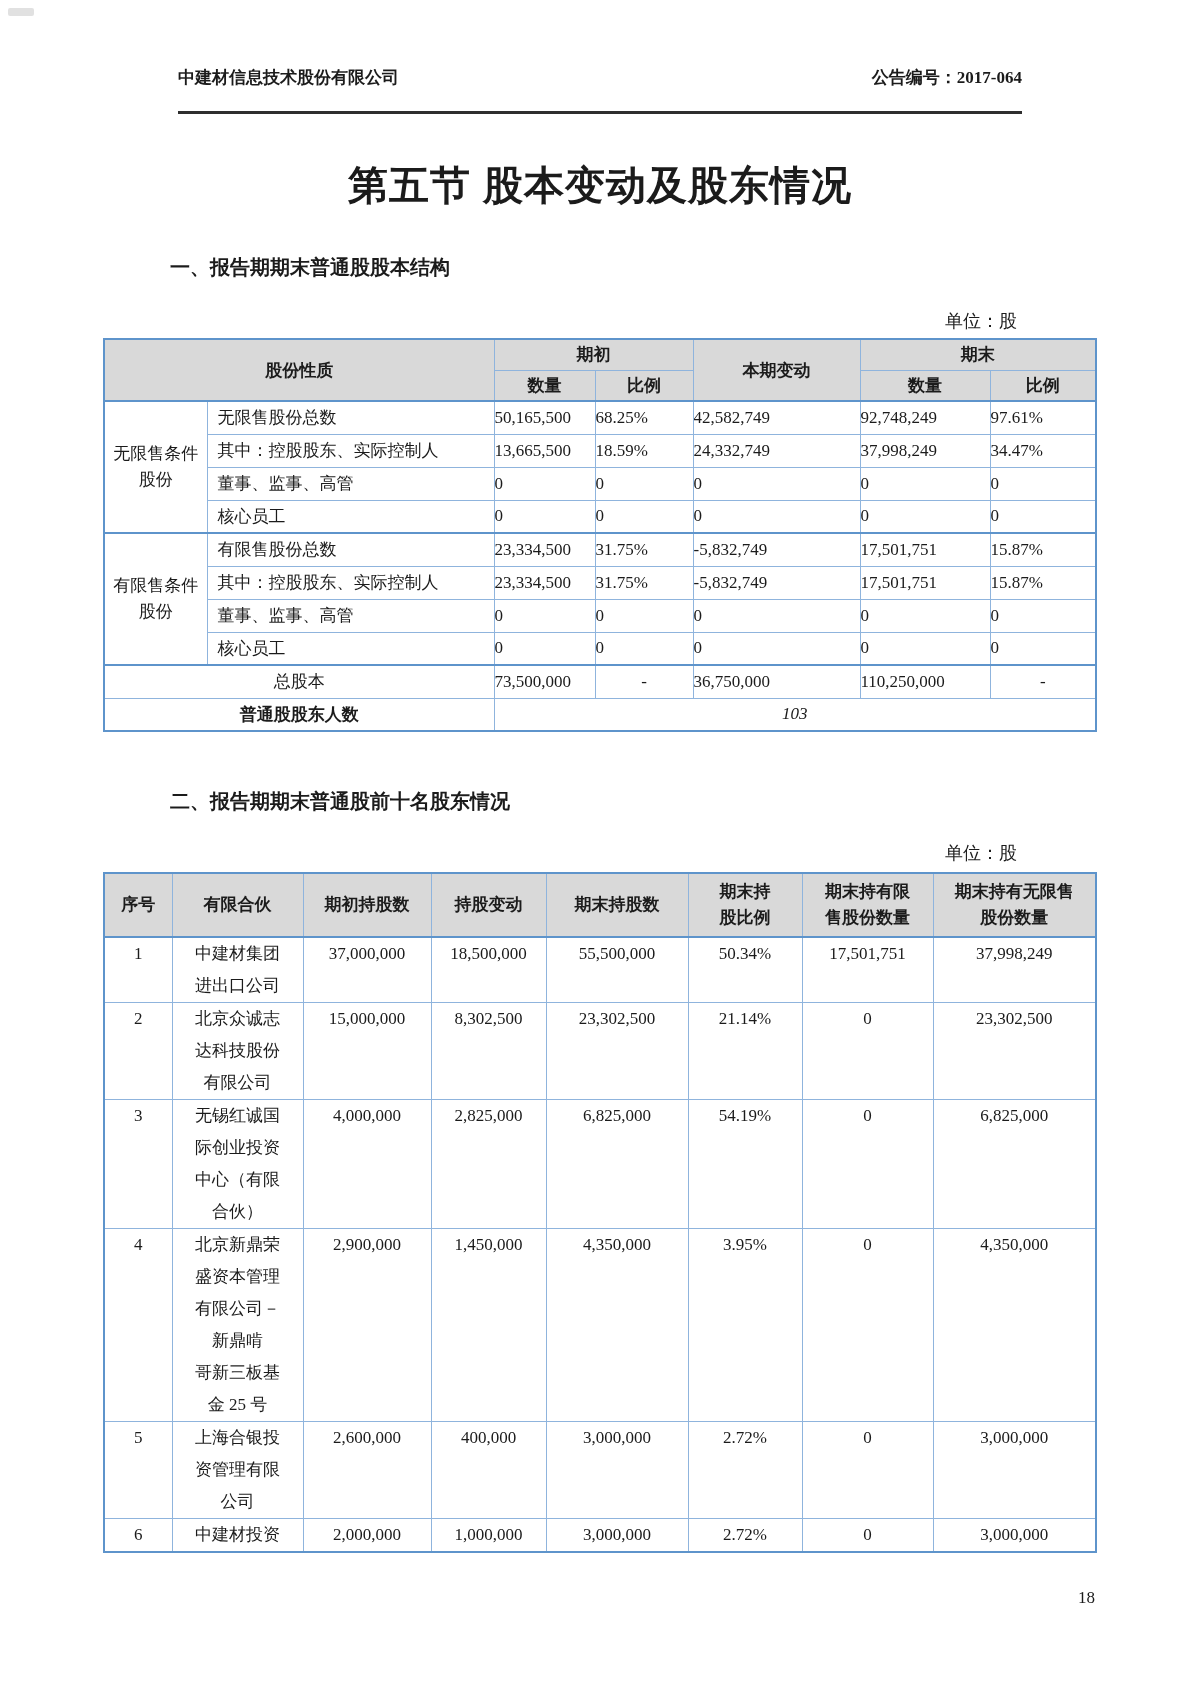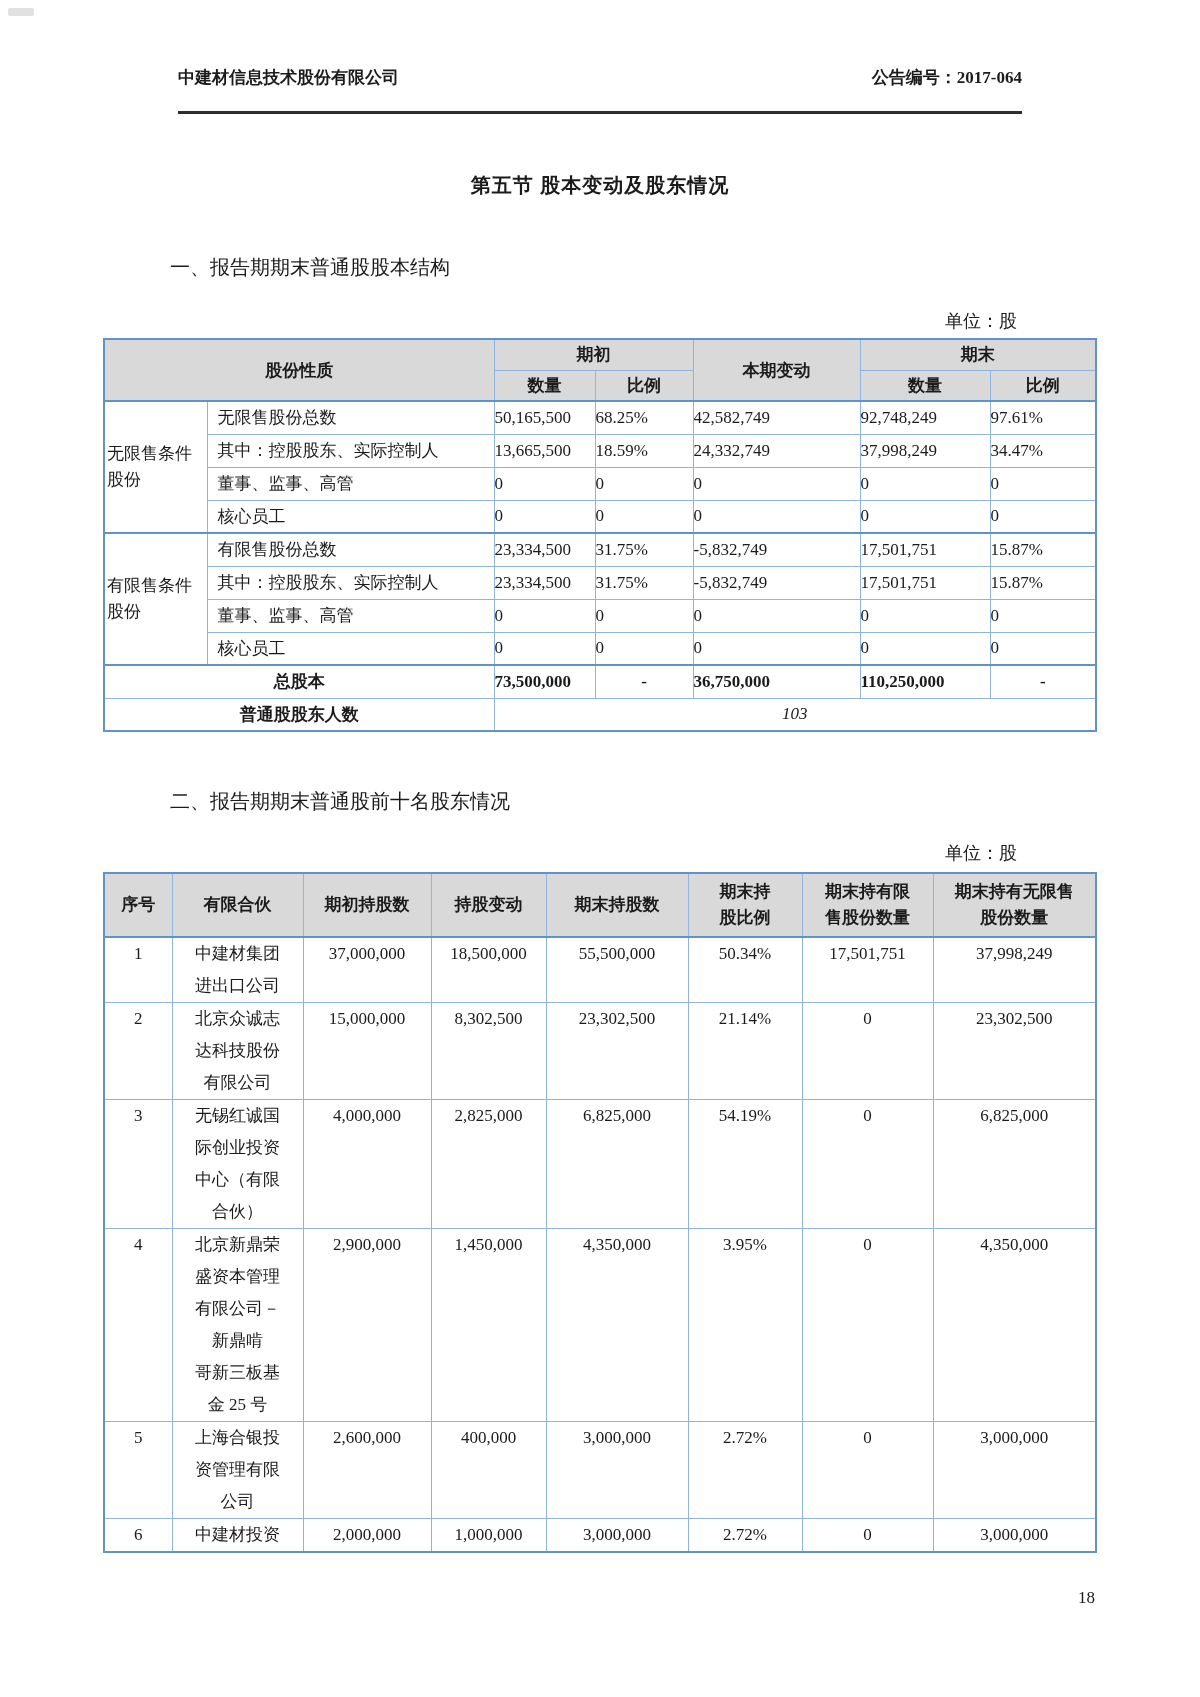--- a/index.html
+++ b/index.html
@@ -30,27 +30,27 @@
     padding-top:66px;padding-bottom:21px;
     display:flex;justify-content:space-between;align-items:flex-end;
     border-bottom:3px solid var(--rule,#2e2e2e);
     font-size:17px;font-weight:bold;line-height:24px;
   }
   
   .chapter-title{
     margin-top:52px;
     text-align:center;
     font-family:"Liberation Sans","DejaVu Sans",sans-serif;
-    font-weight:bold;font-size:20px;line-height:38px;
+    font-weight:bold;font-size:40px;line-height:38px;
     letter-spacing:1px;
   }
   .section-heading{
     margin:0;margin-left:170px;
     font-family:"Liberation Sans","DejaVu Sans",sans-serif;
-    font-weight:normal;font-size:20px;line-height:26px;
+    font-weight:bold;font-size:20px;line-height:26px;
   }
   .section-heading.s1{margin-top:50px;}
   .section-heading.s2{margin-top:56px;}
   .unit-line{
     margin:0 183px 0 0;
     text-align:right;
     font-size:18px;line-height:22px;
   }
   .unit-line.u1{margin-top:30px;}
   .unit-line.u2{margin-top:28px;}
@@ -70,23 +70,23 @@
     background:var(--header_bg,#d9d9d9);
     font-weight:bold;text-align:center;vertical-align:middle;
   }
   
   .t1{margin-top:6px;}
   .t1 th{height:31px;}
   .t1 td{height:33px;}
   .t1 .lbl{text-align:left;padding-left:10px;}
   .t1 .num{text-align:left;padding-right:8px;margin-top:40px;}
   .t1 .ctr{text-align:center;}
-  .t1 .group-cell{text-align:left;padding:0 2px;line-height:26px;}
+  .t1 .group-cell{text-align:center;padding:0 2px;line-height:26px;}
   .t1 .thick-top td, .t1 .thick-top th{border-top:2px solid var(--border_thick,#5e94cb);}
-  .t1 .bold td{font-weight:bold;}
+  .t1 .bold td{font-weight:normal;}
   .t1 .holders-label{font-weight:bold;text-align:center;}
   .t1 .holders-value{text-align:center;font-weight:normal;font-style:italic;}
   
   .t2{margin-top:8px;}
   .t2 th{height:64px;white-space:pre-line;line-height:26px;}
   .t2 td{
     vertical-align:top;text-align:center;
     line-height:32px;
   }
   .t2 .name-cell{padding:0 18px;white-space:pre-line;}

